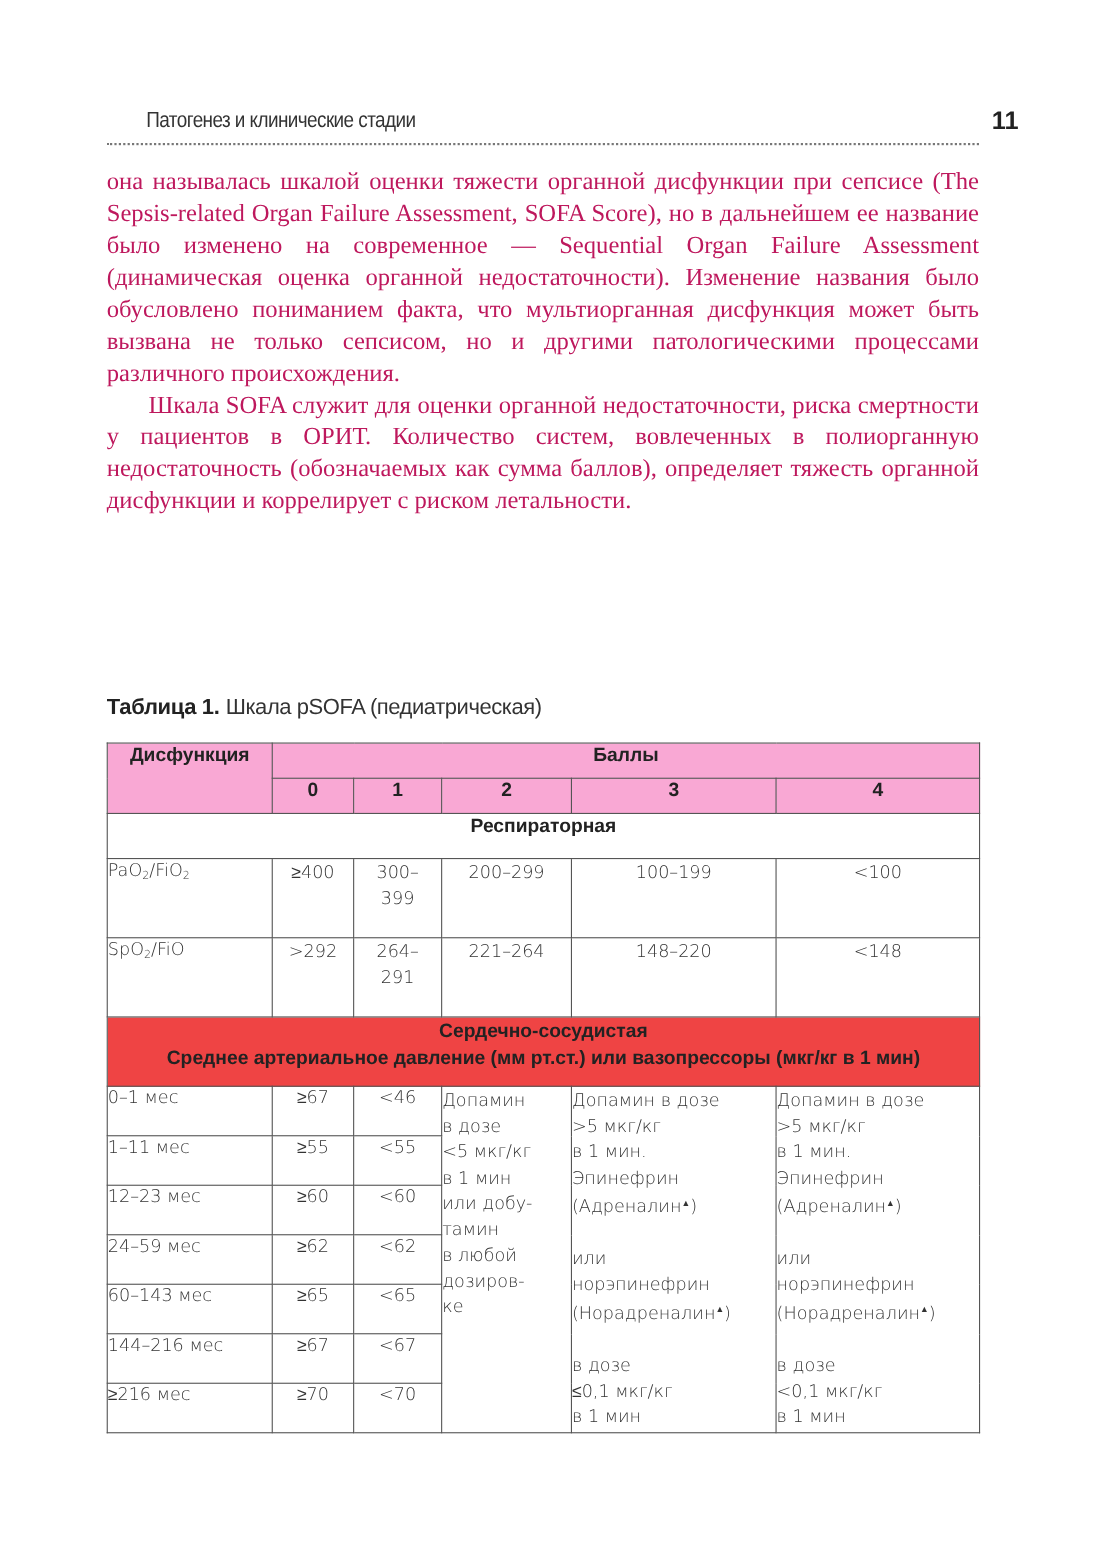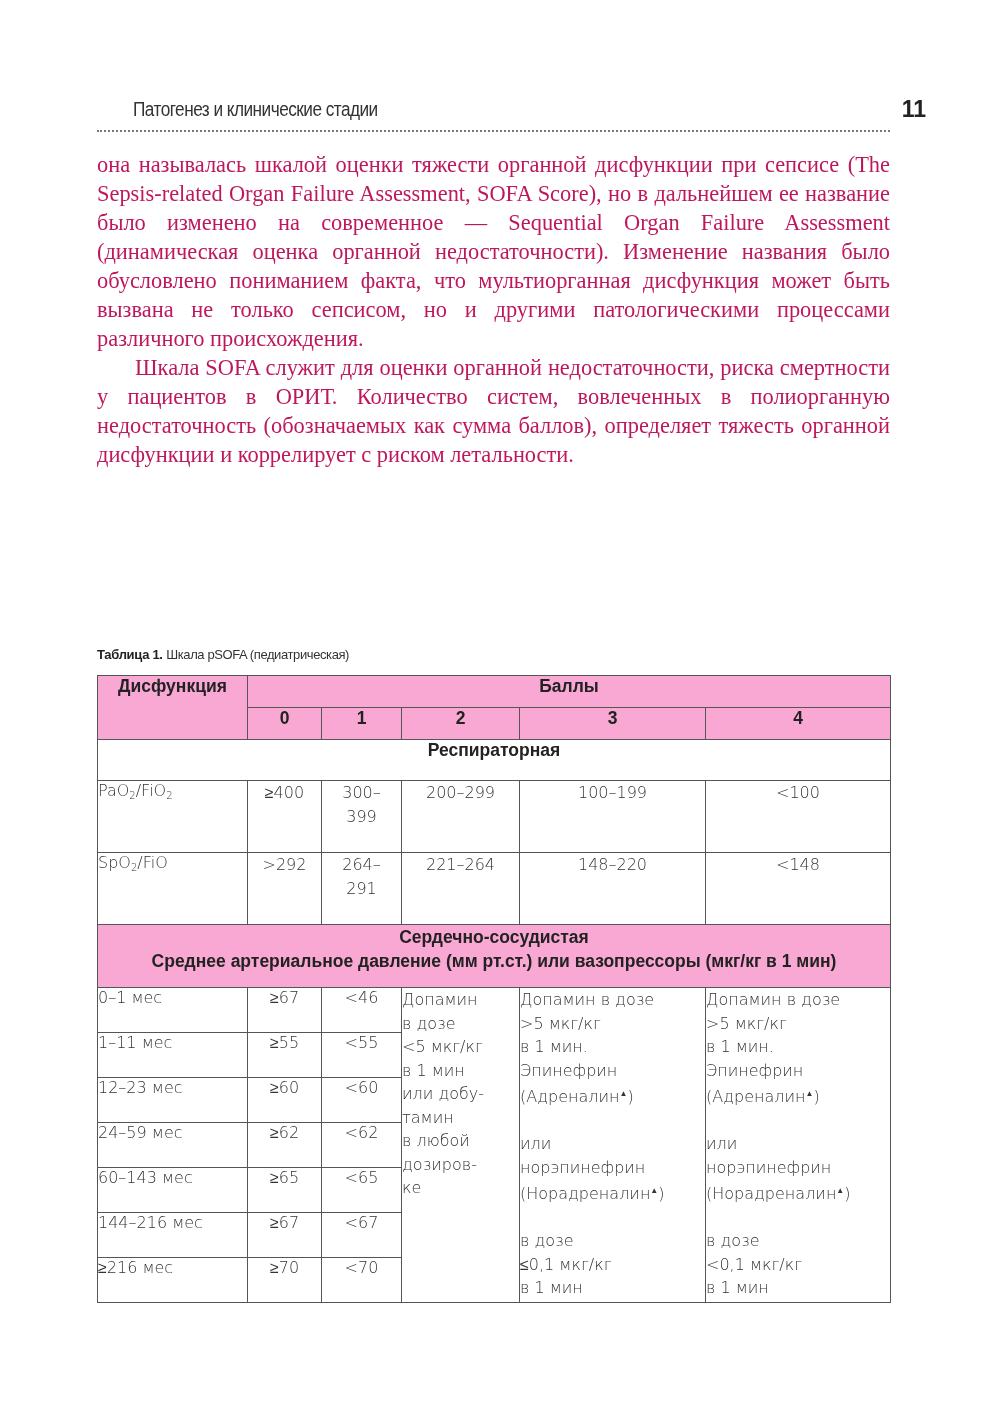--- a/index.html
+++ b/index.html
@@ -23,39 +23,39 @@
   }
   .body-text {
     position: absolute; top: 150px; left: 0; width: 793px;
     font-family: "Liberation Serif", serif; font-size: 22.4px; line-height: 29px;
     text-align: justify; color: #be185d;
   }
   .body-text p { margin: 0; }
   .body-text p.indent { text-indent: 38px; }
   .caption {
     position: absolute; top: 632px; left: 0; font-family: "Liberation Sans", sans-serif;
-    font-size: 13px; color: #333; margin-top: 15px;
+    font-size: 20px; color: #333;
   }
   .caption .cap-label { font-weight: bold; color: #222; letter-spacing: -0.3px; }
   .caption .cap-text { font-weight: normal; letter-spacing: -0.4px; }
 
   table.sofa {
     position: absolute; top: 675px; left: 0; width: 793px;
     border-collapse: collapse; font-family: "DejaVu Sans", sans-serif;
     font-size: 16px; color: #333; table-layout: fixed;
   }
   table.sofa td, table.sofa th {
     border: 1.4px solid #555; padding: 0; vertical-align: top;
   }
   table.sofa th { background: #f9a8d4; font-weight: bold; color: #222; font-family: "Liberation Sans", sans-serif; font-size: 17.5px; }
   th.dys { vertical-align: middle; text-align: center; height: 62px; }
   th.points { text-align: center; height: 31px; vertical-align: middle; }
   th.score { text-align: center; height: 31px; vertical-align: middle; }
   td.section { text-align: center; font-family: "Liberation Sans", sans-serif; font-weight: bold; font-size: 17.5px; color: #222; height: 40px; vertical-align: middle; }
-  td.section.gray { background: #f9a8d4; height: 62px; line-height: 24px; }
+  td.section.gray { background: #ef4444; height: 62px; line-height: 24px; }
   td.param { padding: 10px 0 0 12px; height: 60px; font-weight: 300; }
   td.val { text-align: center; padding-top: 10px; font-weight: 300; line-height: 24px; }
   td.age { padding: 0 0 0 12px; height: 44px; vertical-align: middle; font-weight: 300; }
   td.ageval { text-align: center; vertical-align: middle; font-weight: 300; }
   td.drug { padding: 30px 6px 0 12px; line-height: 23.5px; font-weight: 300; }
   sub { font-size: 10px; vertical-align: -3px; }
   .sup-mark { font-size: 8px; vertical-align: 6px; }
 </style>
 </head>
 <body>

